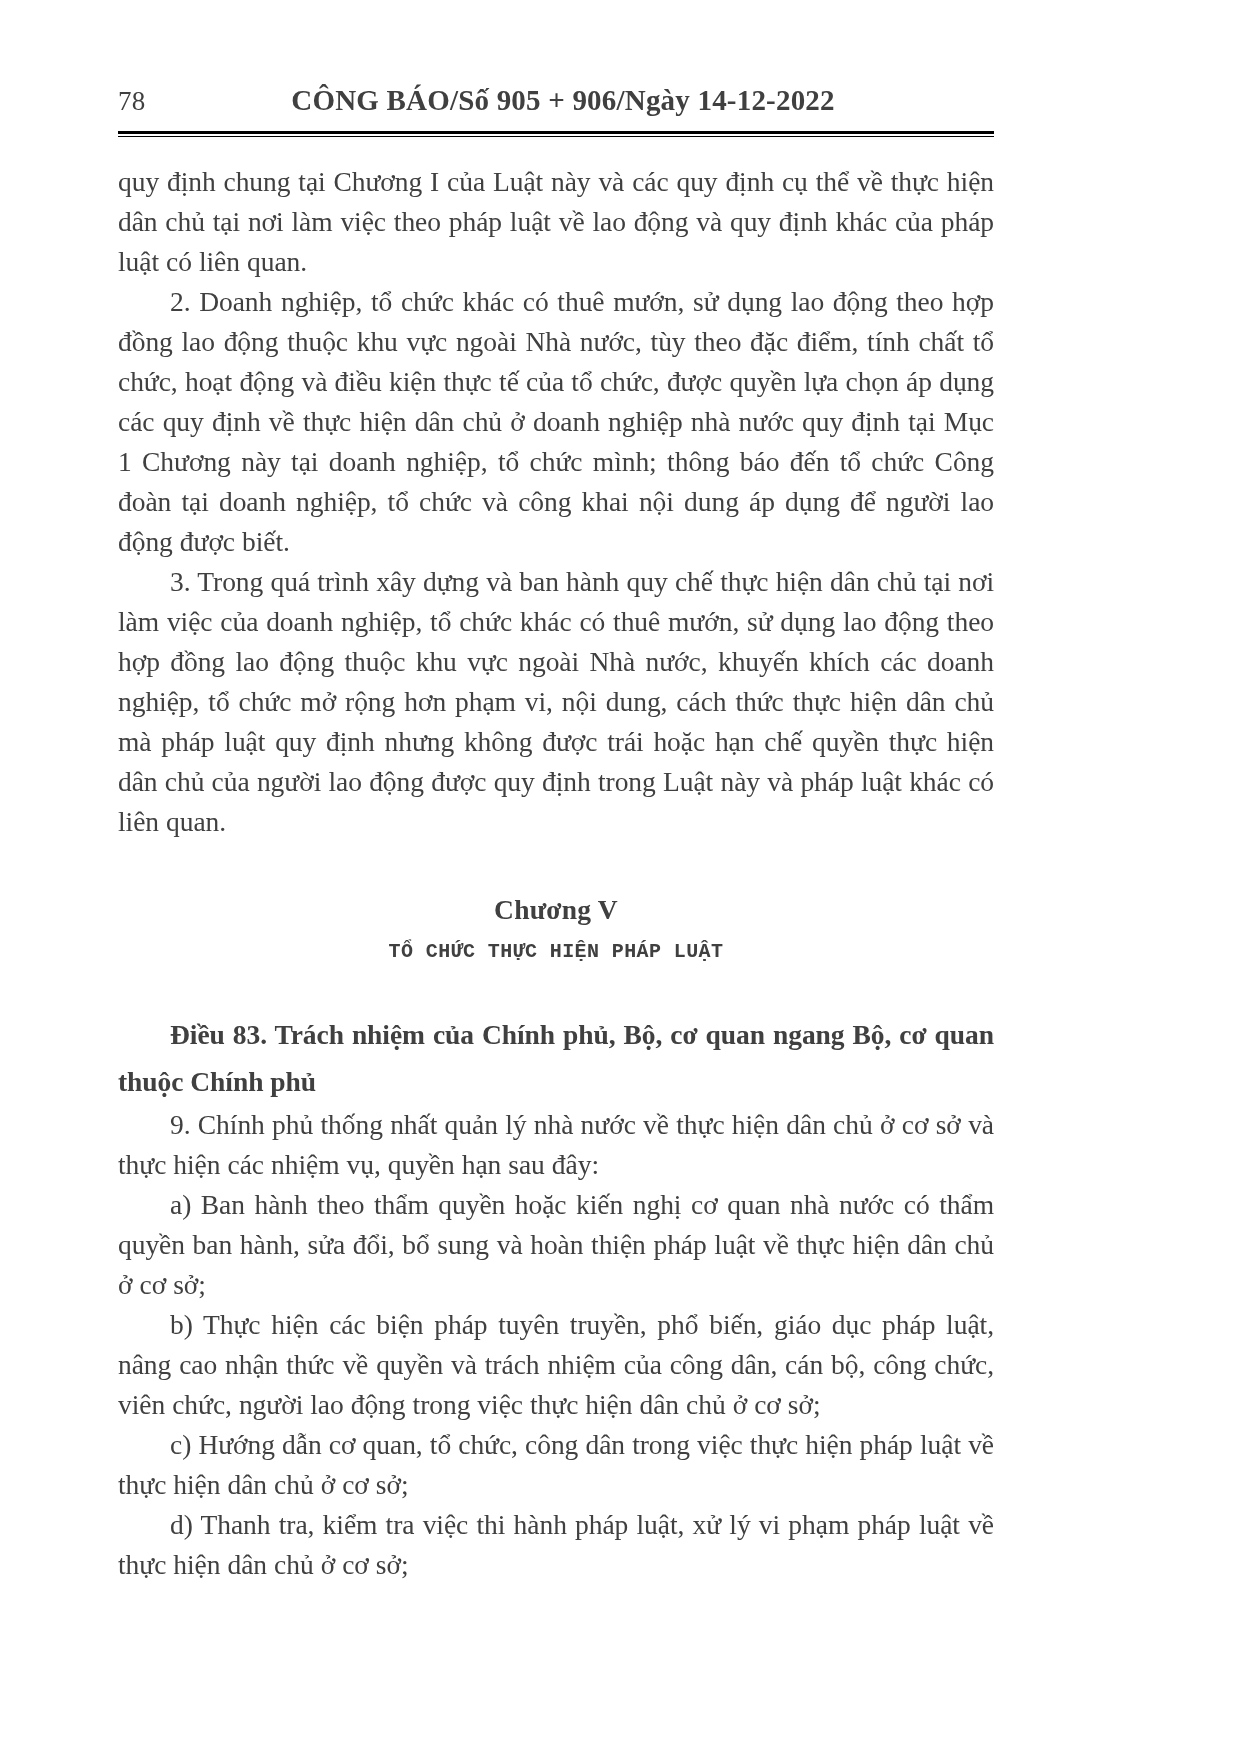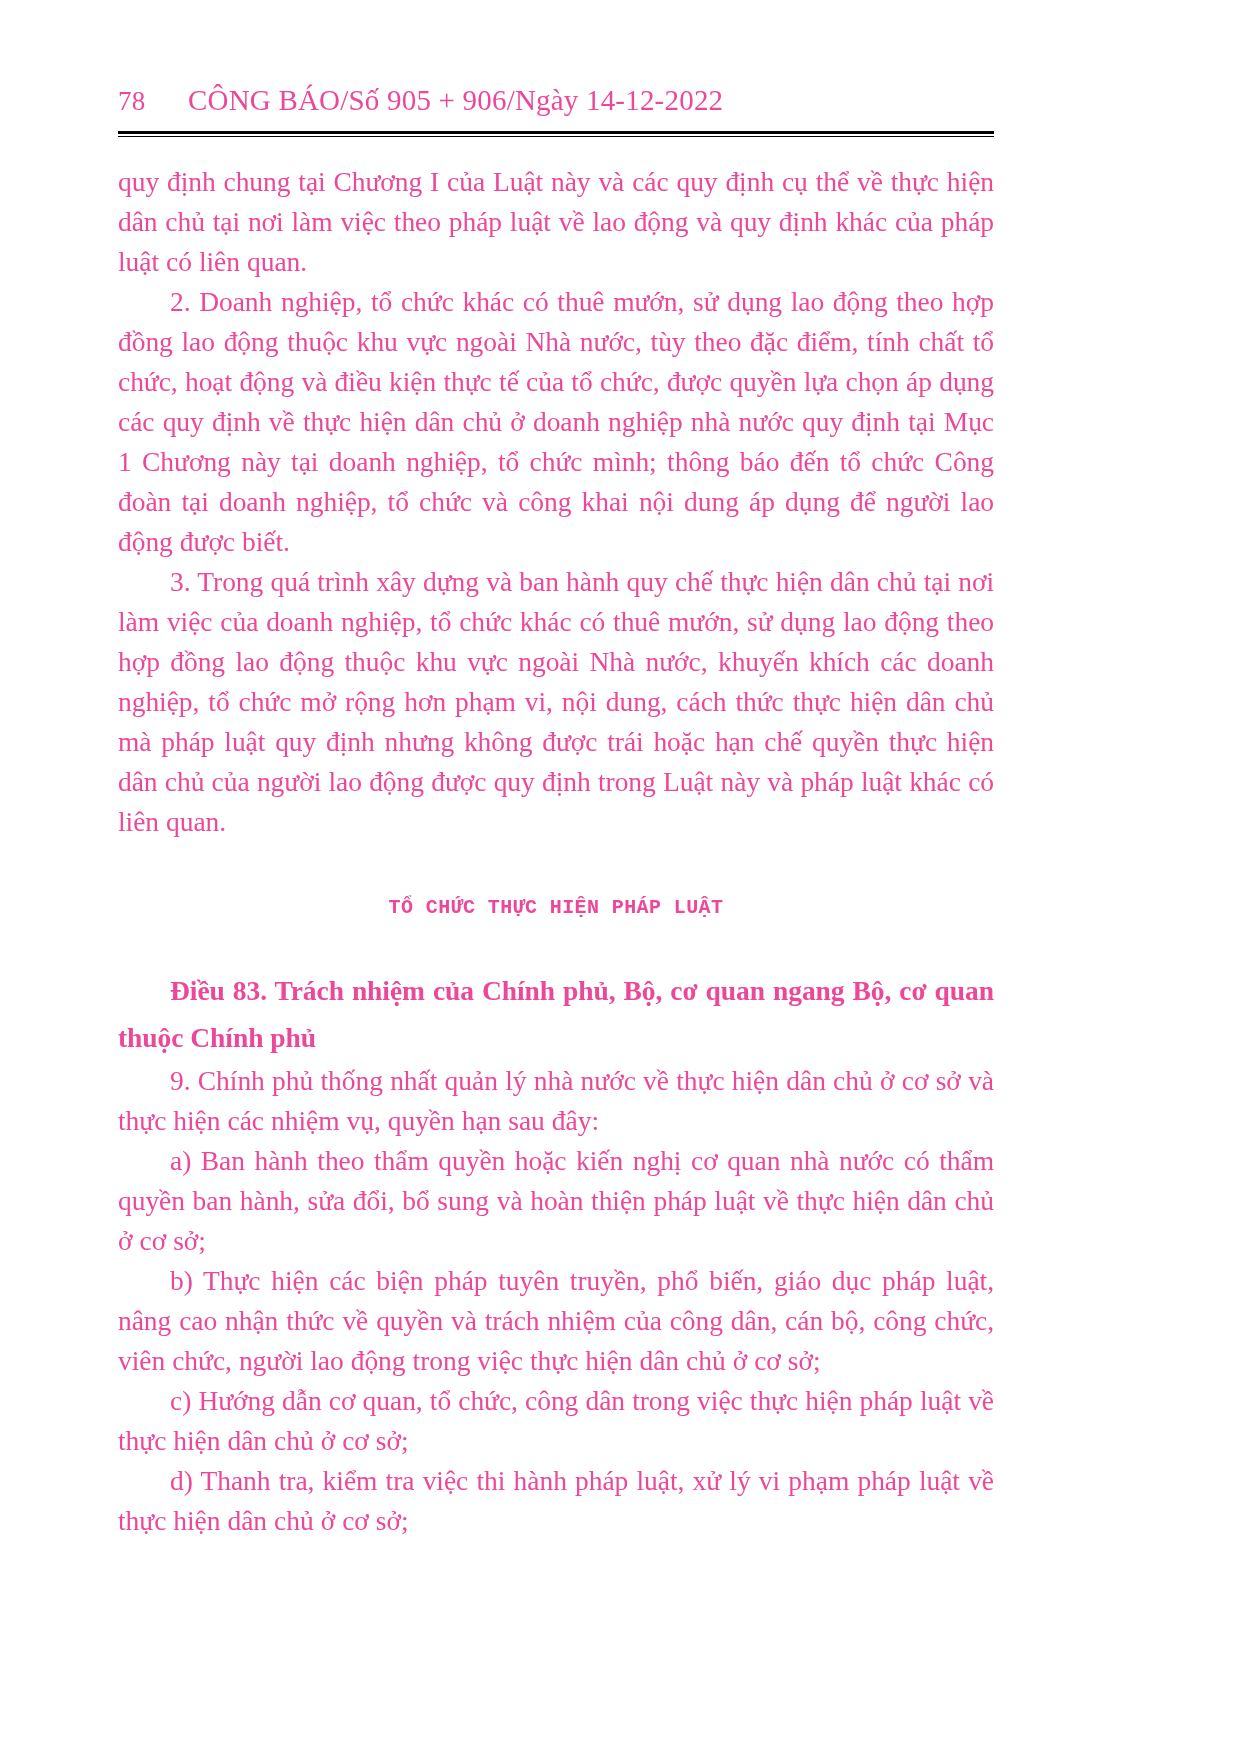--- a/index.html
+++ b/index.html
@@ -8,21 +8,21 @@
     padding: 0;
     background: #ffffff;
   }
   .page {
     position: relative;
     width: 1241px;
     height: 1755px;
     margin: 0 auto;
     background: #ffffff;
     font-family: "Liberation Serif", "DejaVu Serif", serif;
-    color: #ec4899;
+    color: #404040;
     box-sizing: border-box;
     overflow: hidden;
   }
 
   
   .header {
     position: absolute;
     left: 118px;
     top: 86px;
     width: 876px;
@@ -32,25 +32,27 @@
   .page-number {
     font-size: 27px;
     line-height: 1;
     width: 70px;
     flex: 0 0 70px;
     text-align: left;
     letter-spacing: 0.2px;
   }
   .header-title {
     flex: 1 1 auto;
+    text-align: center;
     font-size: 29px;
     line-height: 1;
     letter-spacing: 0.2px;
     padding-right: 56px;
     white-space: nowrap;
+    font-weight: bold;
   }
   .header-rule {
     position: absolute;
     left: 118px;
     top: 131px;
     width: 876px;
     height: 3px;
     background: #000000;
   }
   .header-rule2 {
@@ -127,20 +129,21 @@
 
   <div class="body">
 
     <p class="para">quy định chung tại Chương I của Luật này và các quy định cụ thể về thực hiện dân chủ tại nơi làm việc theo pháp luật về lao động và quy định khác của pháp luật có liên quan.</p>
 
     <p class="para indent">2. Doanh nghiệp, tổ chức khác có thuê mướn, sử dụng lao động theo hợp đồng lao động thuộc khu vực ngoài Nhà nước, tùy theo đặc điểm, tính chất tổ chức, hoạt động và điều kiện thực tế của tổ chức, được quyền lựa chọn áp dụng các quy định về thực hiện dân chủ ở doanh nghiệp nhà nước quy định tại Mục 1 Chương này tại doanh nghiệp, tổ chức mình; thông báo đến tổ chức Công đoàn tại doanh nghiệp, tổ chức và công khai nội dung áp dụng để người lao động được biết.</p>
 
     <p class="para indent">3. Trong quá trình xây dựng và ban hành quy chế thực hiện dân chủ tại nơi làm việc của doanh nghiệp, tổ chức khác có thuê mướn, sử dụng lao động theo hợp đồng lao động thuộc khu vực ngoài Nhà nước, khuyến khích các doanh nghiệp, tổ chức mở rộng hơn phạm vi, nội dung, cách thức thực hiện dân chủ mà pháp luật quy định nhưng không được trái hoặc hạn chế quyền thực hiện dân chủ của người lao động được quy định trong Luật này và pháp luật khác có liên quan.</p>
 
     <div class="chapter-block">
+      <div class="chapter-label">Chương V</div>
       <div class="chapter-title-line">TỔ CHỨC THỰC HIỆN PHÁP LUẬT</div>
     </div>
 
     <div class="article-heading">Điều 83. Trách nhiệm của Chính phủ, Bộ, cơ quan ngang Bộ, cơ quan thuộc Chính phủ</div>
 
     <p class="para indent">9. Chính phủ thống nhất quản lý nhà nước về thực hiện dân chủ ở cơ sở và thực hiện các nhiệm vụ, quyền hạn sau đây:</p>
 
     <p class="para indent">a) Ban hành theo thẩm quyền hoặc kiến nghị cơ quan nhà nước có thẩm quyền ban hành, sửa đổi, bổ sung và hoàn thiện pháp luật về thực hiện dân chủ ở cơ sở;</p>
 
     <p class="para indent">b) Thực hiện các biện pháp tuyên truyền, phổ biến, giáo dục pháp luật, nâng cao nhận thức về quyền và trách nhiệm của công dân, cán bộ, công chức, viên chức, người lao động trong việc thực hiện dân chủ ở cơ sở;</p>

